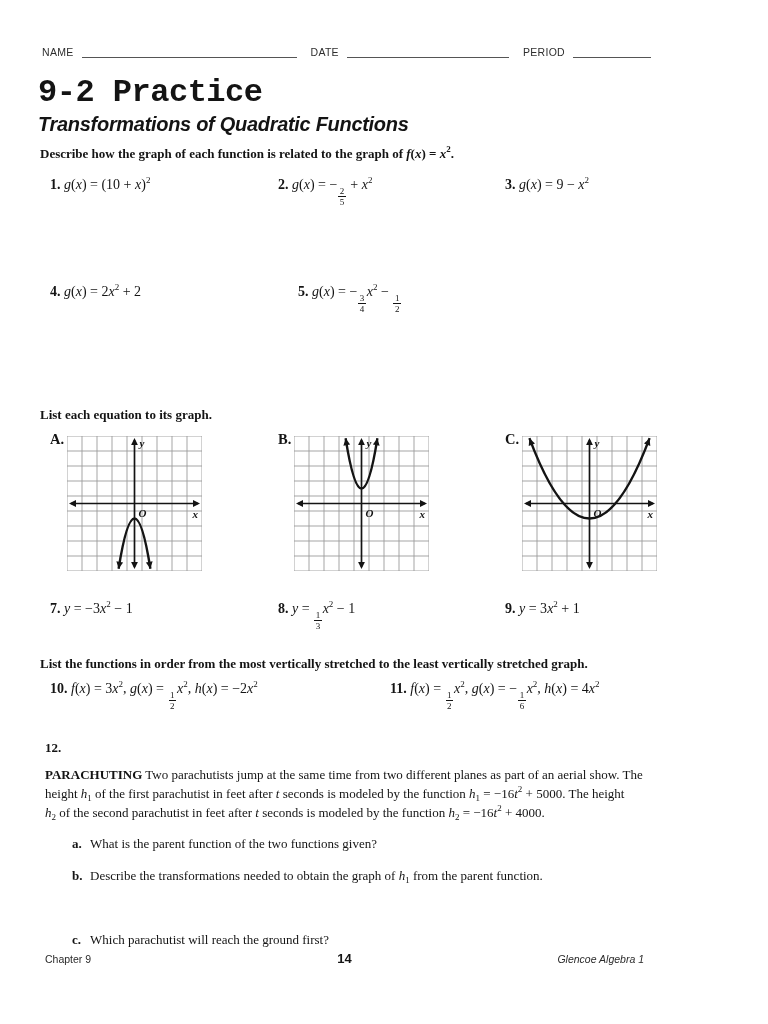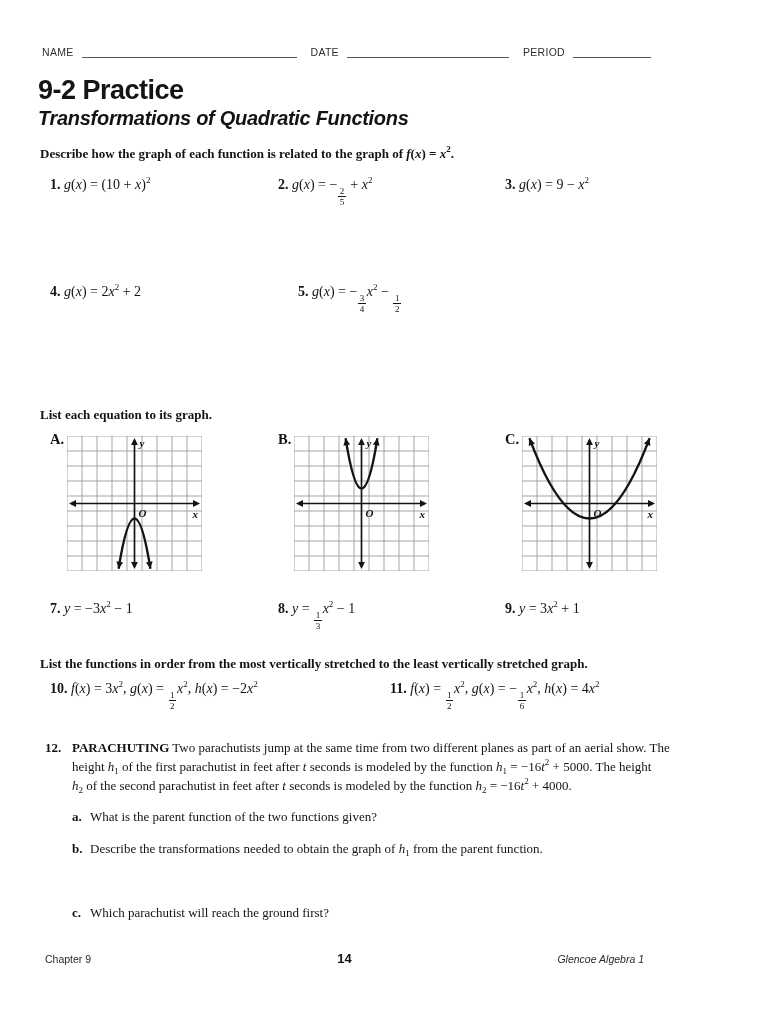--- a/index.html
+++ b/index.html
@@ -9,21 +9,21 @@
   
   .hdr{position:absolute;top:46px;left:42px;right:33px;display:flex;align-items:flex-end;
        font-family:"Liberation Sans",sans-serif;font-size:10.5px;color:#2e2e2e;letter-spacing:.3px;}
   .hline{border-bottom:1.2px solid #555;height:11px;}
   .hl-name{flex:1;margin:0 14px 0 8px;}
   .hl-date{width:162px;margin:0 14px 0 8px;}
   .hl-period{width:78px;margin-left:8px;}
 
   
   .titleblock{position:absolute;top:76px;left:38px;}
-  .title1{font-family:Liberation Sans, sans-serif;font-weight:700;font-size:27px;letter-spacing:-.5px;line-height:1.05;}
+  .title1{font-family:Liberation Mono, monospace;font-weight:700;font-size:32px;letter-spacing:-.5px;line-height:1.05;}
   .title2{font-family:"Liberation Sans",sans-serif;font-weight:700;font-style:italic;font-size:20px;margin-top:3px;letter-spacing:-.3px;}
 
   .instr{position:absolute;left:40px;font-weight:700;font-size:13px;white-space:nowrap;}
   .i1{top:146px;text-align:right;} .i2{top:407px;} .i3{top:656px;}
 
   
   .prow{position:absolute;left:50px;right:20px;display:flex;font-size:14px;}
   .r1{top:177px;} .r2{top:284px;gap:20px;} .r3{top:601px;}
   .prow .c1{width:228px;} .prow .c2{width:227px;} .prow .c3{flex:1;}
   .r4{top:681px;} .r4 .c1{width:340px;} .r4 .c2{flex:1;}
@@ -42,21 +42,21 @@
   
   .grow{position:absolute;top:431px;left:50px;right:20px;display:flex;}
   .grow .gc1{width:228px;} .grow .gc2{width:227px;} .grow .gc3{flex:1;}
   .gcol{display:flex;align-items:flex-start;}
   .glabel{font-weight:700;font-size:14.5px;margin-right:3px;}
   .gsvg{width:135px;height:135px;margin-top:5px;}
   .axlbl{font-family:"Liberation Serif",serif;font-style:italic;font-weight:600;font-size:11px;fill:#141414;}
 
   
   .p12{position:absolute;top:739px;left:45px;width:700px;font-size:13px;line-height:1.45;}
-  .p12head{display:flex;}
+  .p12head{display:flex;flex-direction:column;}
   .p12 .n12{font-weight:700;width:27px;flex:0 0 27px;}
   .p12body{flex:1;max-width:680px;}
   .part{margin-left:27px;display:flex;}
   .part .pn{font-weight:700;width:18px;flex:0 0 18px;}
   .pa{margin-top:12px;} .pb{margin-top:14px;} .pc{margin-top:45px;}
 
   
   .footer{position:absolute;top:951px;left:45px;right:40px;display:flex;align-items:center;
           font-family:"Liberation Sans",sans-serif;font-size:10.5px;color:#2a2a2a;}
   .footer .fl{flex:1;text-align:left;}

